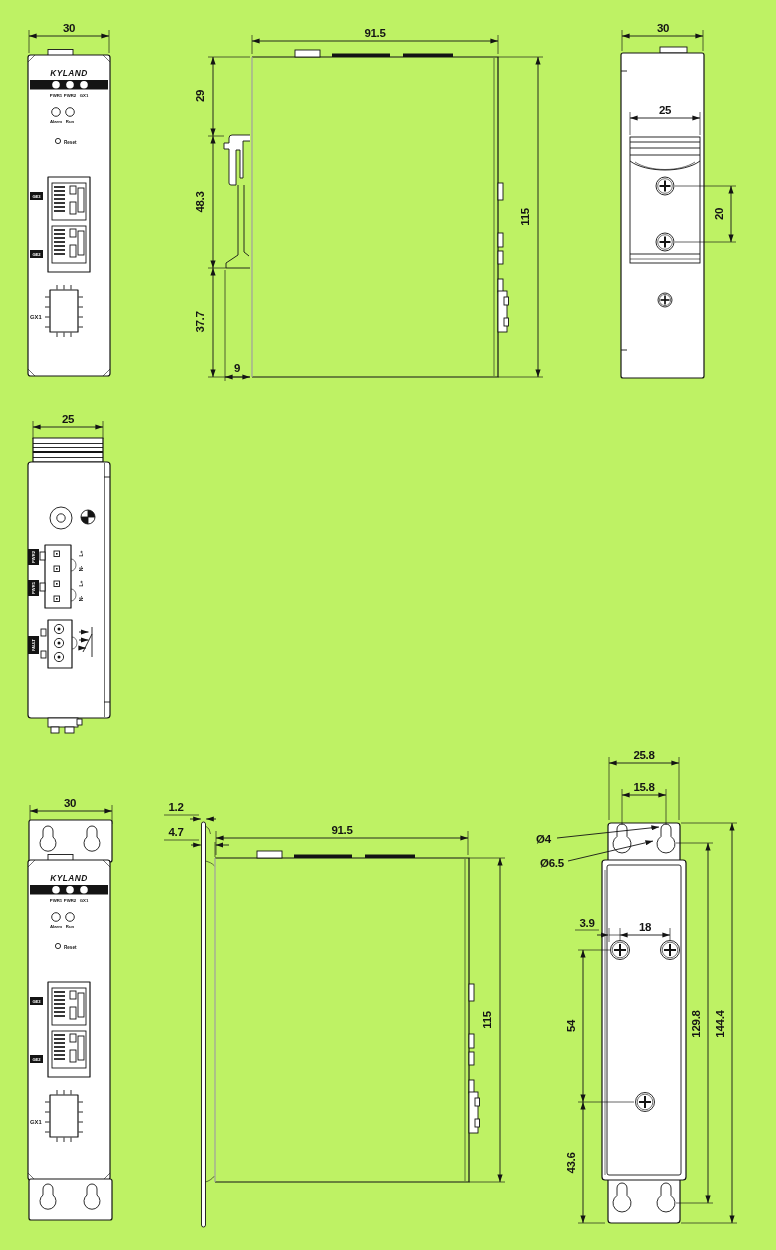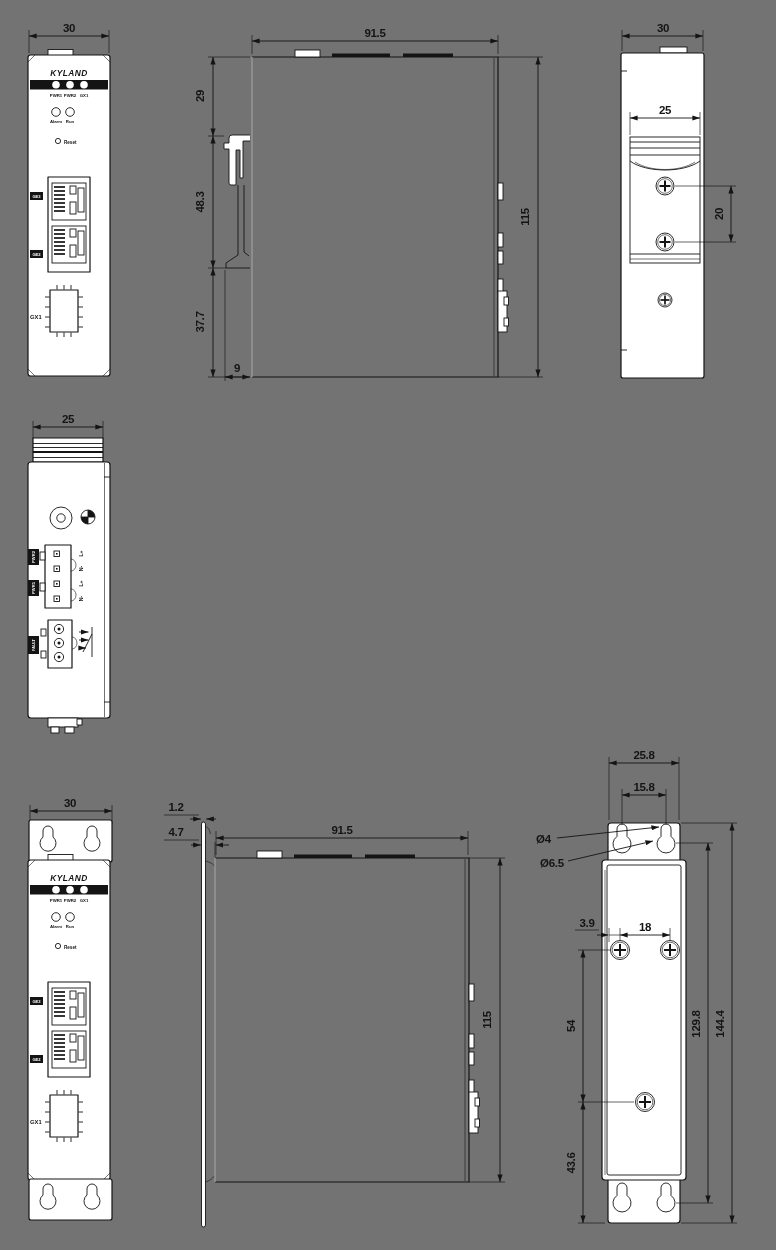--- a/index.html
+++ b/index.html
@@ -1,17 +1,17 @@
 <!DOCTYPE html>
 <html><head>
 <meta charset="utf-8">
 <title>Mechanical Dimension Drawing</title>
 <style>
   html,body{margin:0;padding:0;background:#fff}
-  .canvas{position:relative;width:776px;height:1250px;background:#737373;overflow:hidden}
+  .canvas{position:relative;width:776px;height:1250px;background:#bef264;overflow:hidden}
   svg{display:block}
   
   .o1{fill:#fff;stroke:#141414;stroke-width:1.2;stroke-linejoin:round}
   .o1n{fill:none;stroke:#141414;stroke-width:1.2;stroke-linejoin:round}
   .o2{fill:#fff;stroke:#141414;stroke-width:0.9}
   .o2n{fill:none;stroke:#141414;stroke-width:0.9}
   .th{fill:none;stroke:#141414;stroke-width:0.6}
   .f{fill:#141414;stroke:none}
   .gray{stroke:#9f9f9f;stroke-width:1.2;fill:none}
   .ext{stroke:#141414;stroke-width:0.65;fill:none}

